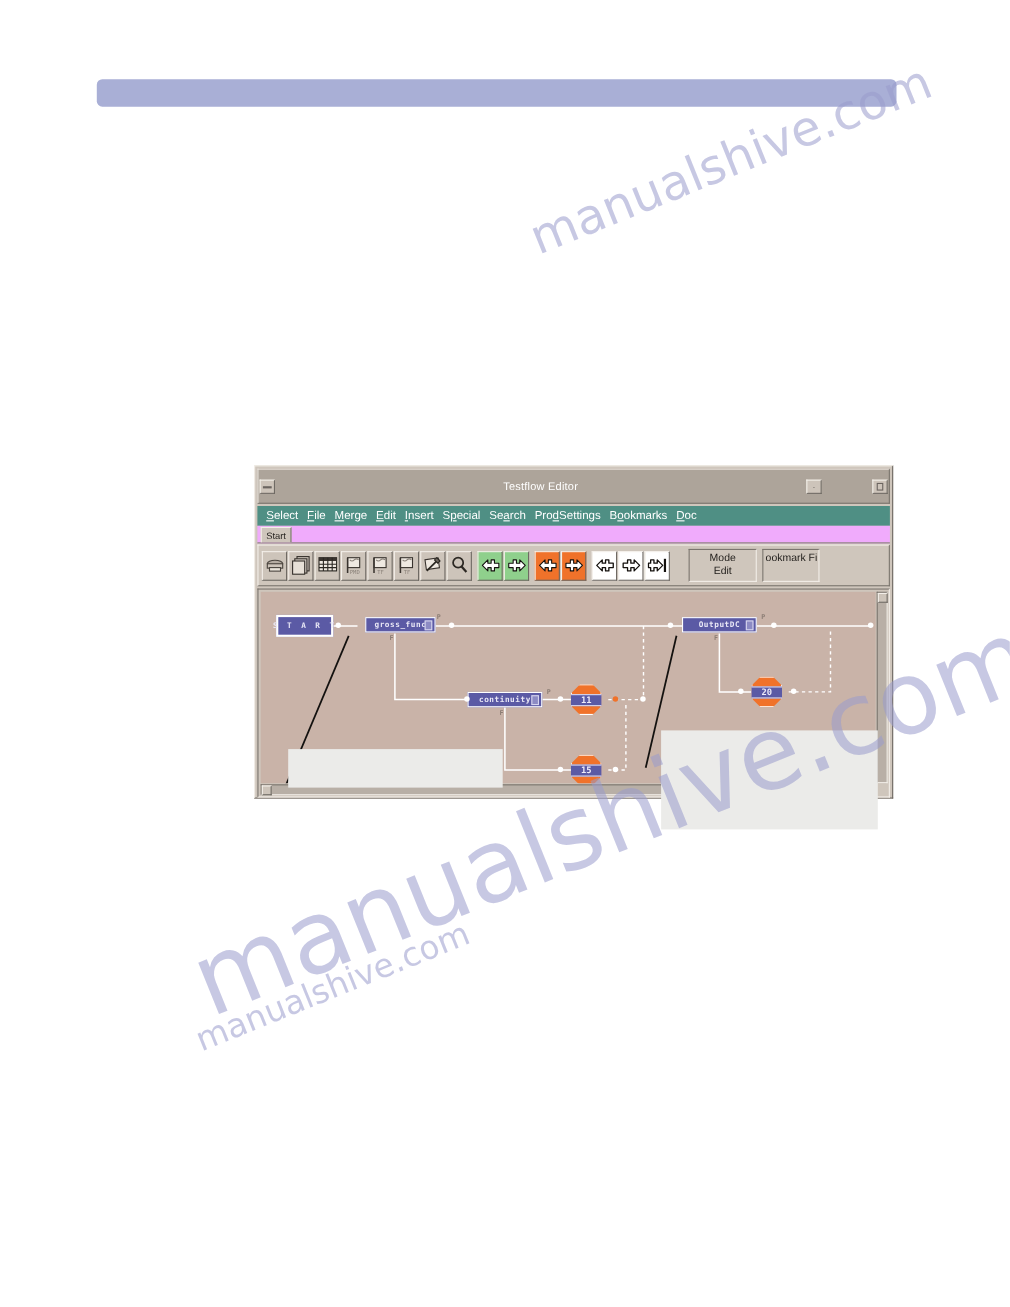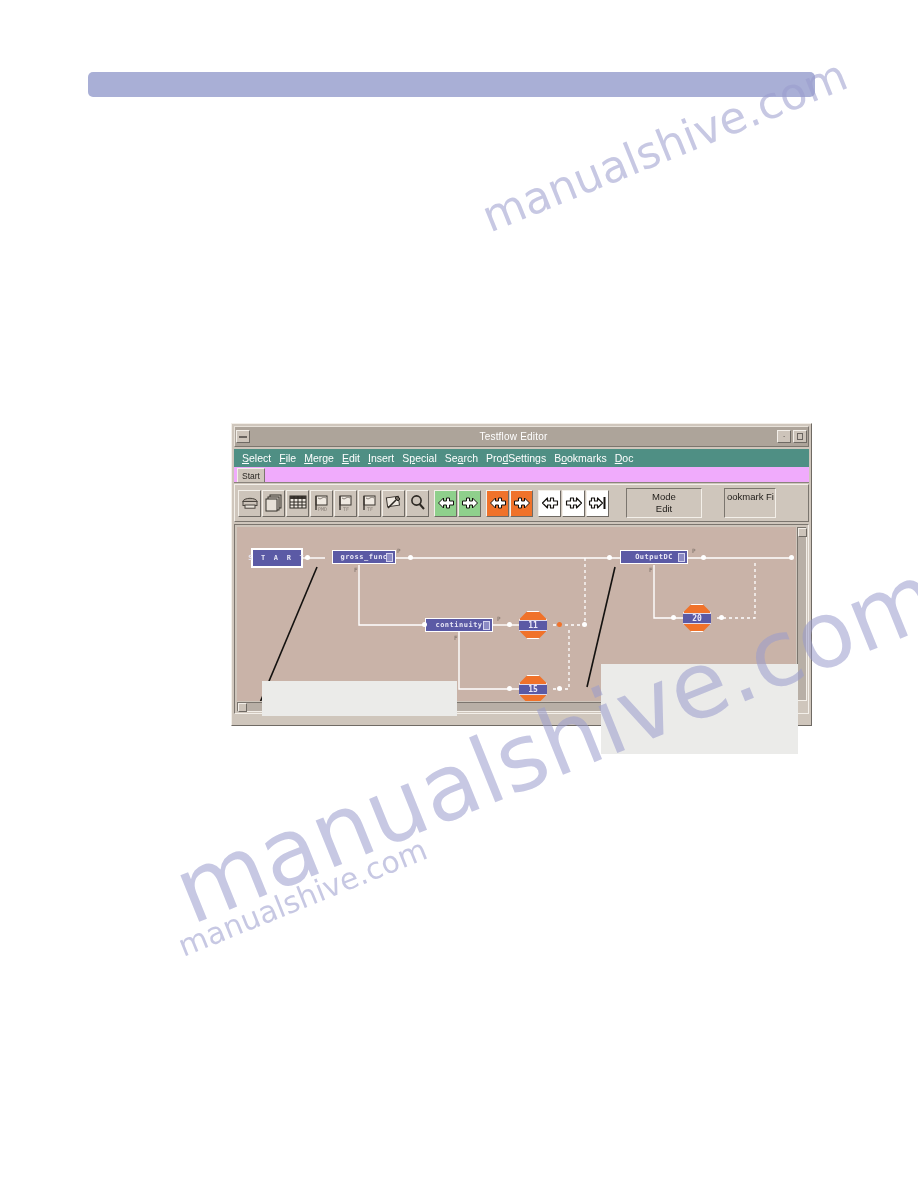--- a/index.html
+++ b/index.html
@@ -51,29 +51,30 @@
     height: 303px;
     background: #cfc6bc;
     border: 1px solid #f3efe9;
     border-right-color: #6f6a64;
     border-bottom-color: #6f6a64;
     box-sizing: border-box;
     z-index: 10;
   }
   #title-bar {
     position: relative;
-    height: 21px;
+    height: 32px;
     margin: 2px 2px 0 2px;
     background: #ada49a;
     border: 1px solid #e8e2da;
     border-right-color: #7b756e;
     border-bottom-color: #7b756e;
     box-sizing: border-box;
     display: flex;
     align-items: center;
+    gap: 44px;
   }
   #title-text {
     flex: 1;
     text-align: center;
     font-size: 10px;
     color: #ffffff;
     letter-spacing: .2px;
   }
   .titlebar-btn {
     width: 14px; height: 13px;
@@ -185,22 +186,22 @@
     border: 1px solid #7b756e;
     border-right-color: #f3efe9;
     border-bottom-color: #f3efe9;
     box-sizing: border-box;
     display: flex;
     flex-direction: column;
     align-items: center;
     justify-content: center;
     flex: 0 0 auto;
   }
-  #mode-panel { width: 76px; margin-left: 16px; }
-  #bookmark-panel { width: 52px; margin-left: 22px; align-items: flex-start; padding-left: 2px; justify-content: flex-start; padding-top: 2px; overflow: hidden;}
+  #mode-panel { width: 62px; margin-left: 16px; }
+  #bookmark-panel { width: 52px; margin-left: 5px; align-items: flex-start; padding-left: 2px; justify-content: flex-start; padding-top: 2px; overflow: hidden;}
   .panel-label { font-size: 9.5px; color: #1f1c19; line-height: 12px; white-space: nowrap; }
 
   
   #canvas-frame {
     margin: 2px;
     height: 190px;
     background: #cfc6bc;
     border: 1px solid #7b756e;
     border-right-color: #f3efe9;
     border-bottom-color: #f3efe9;

